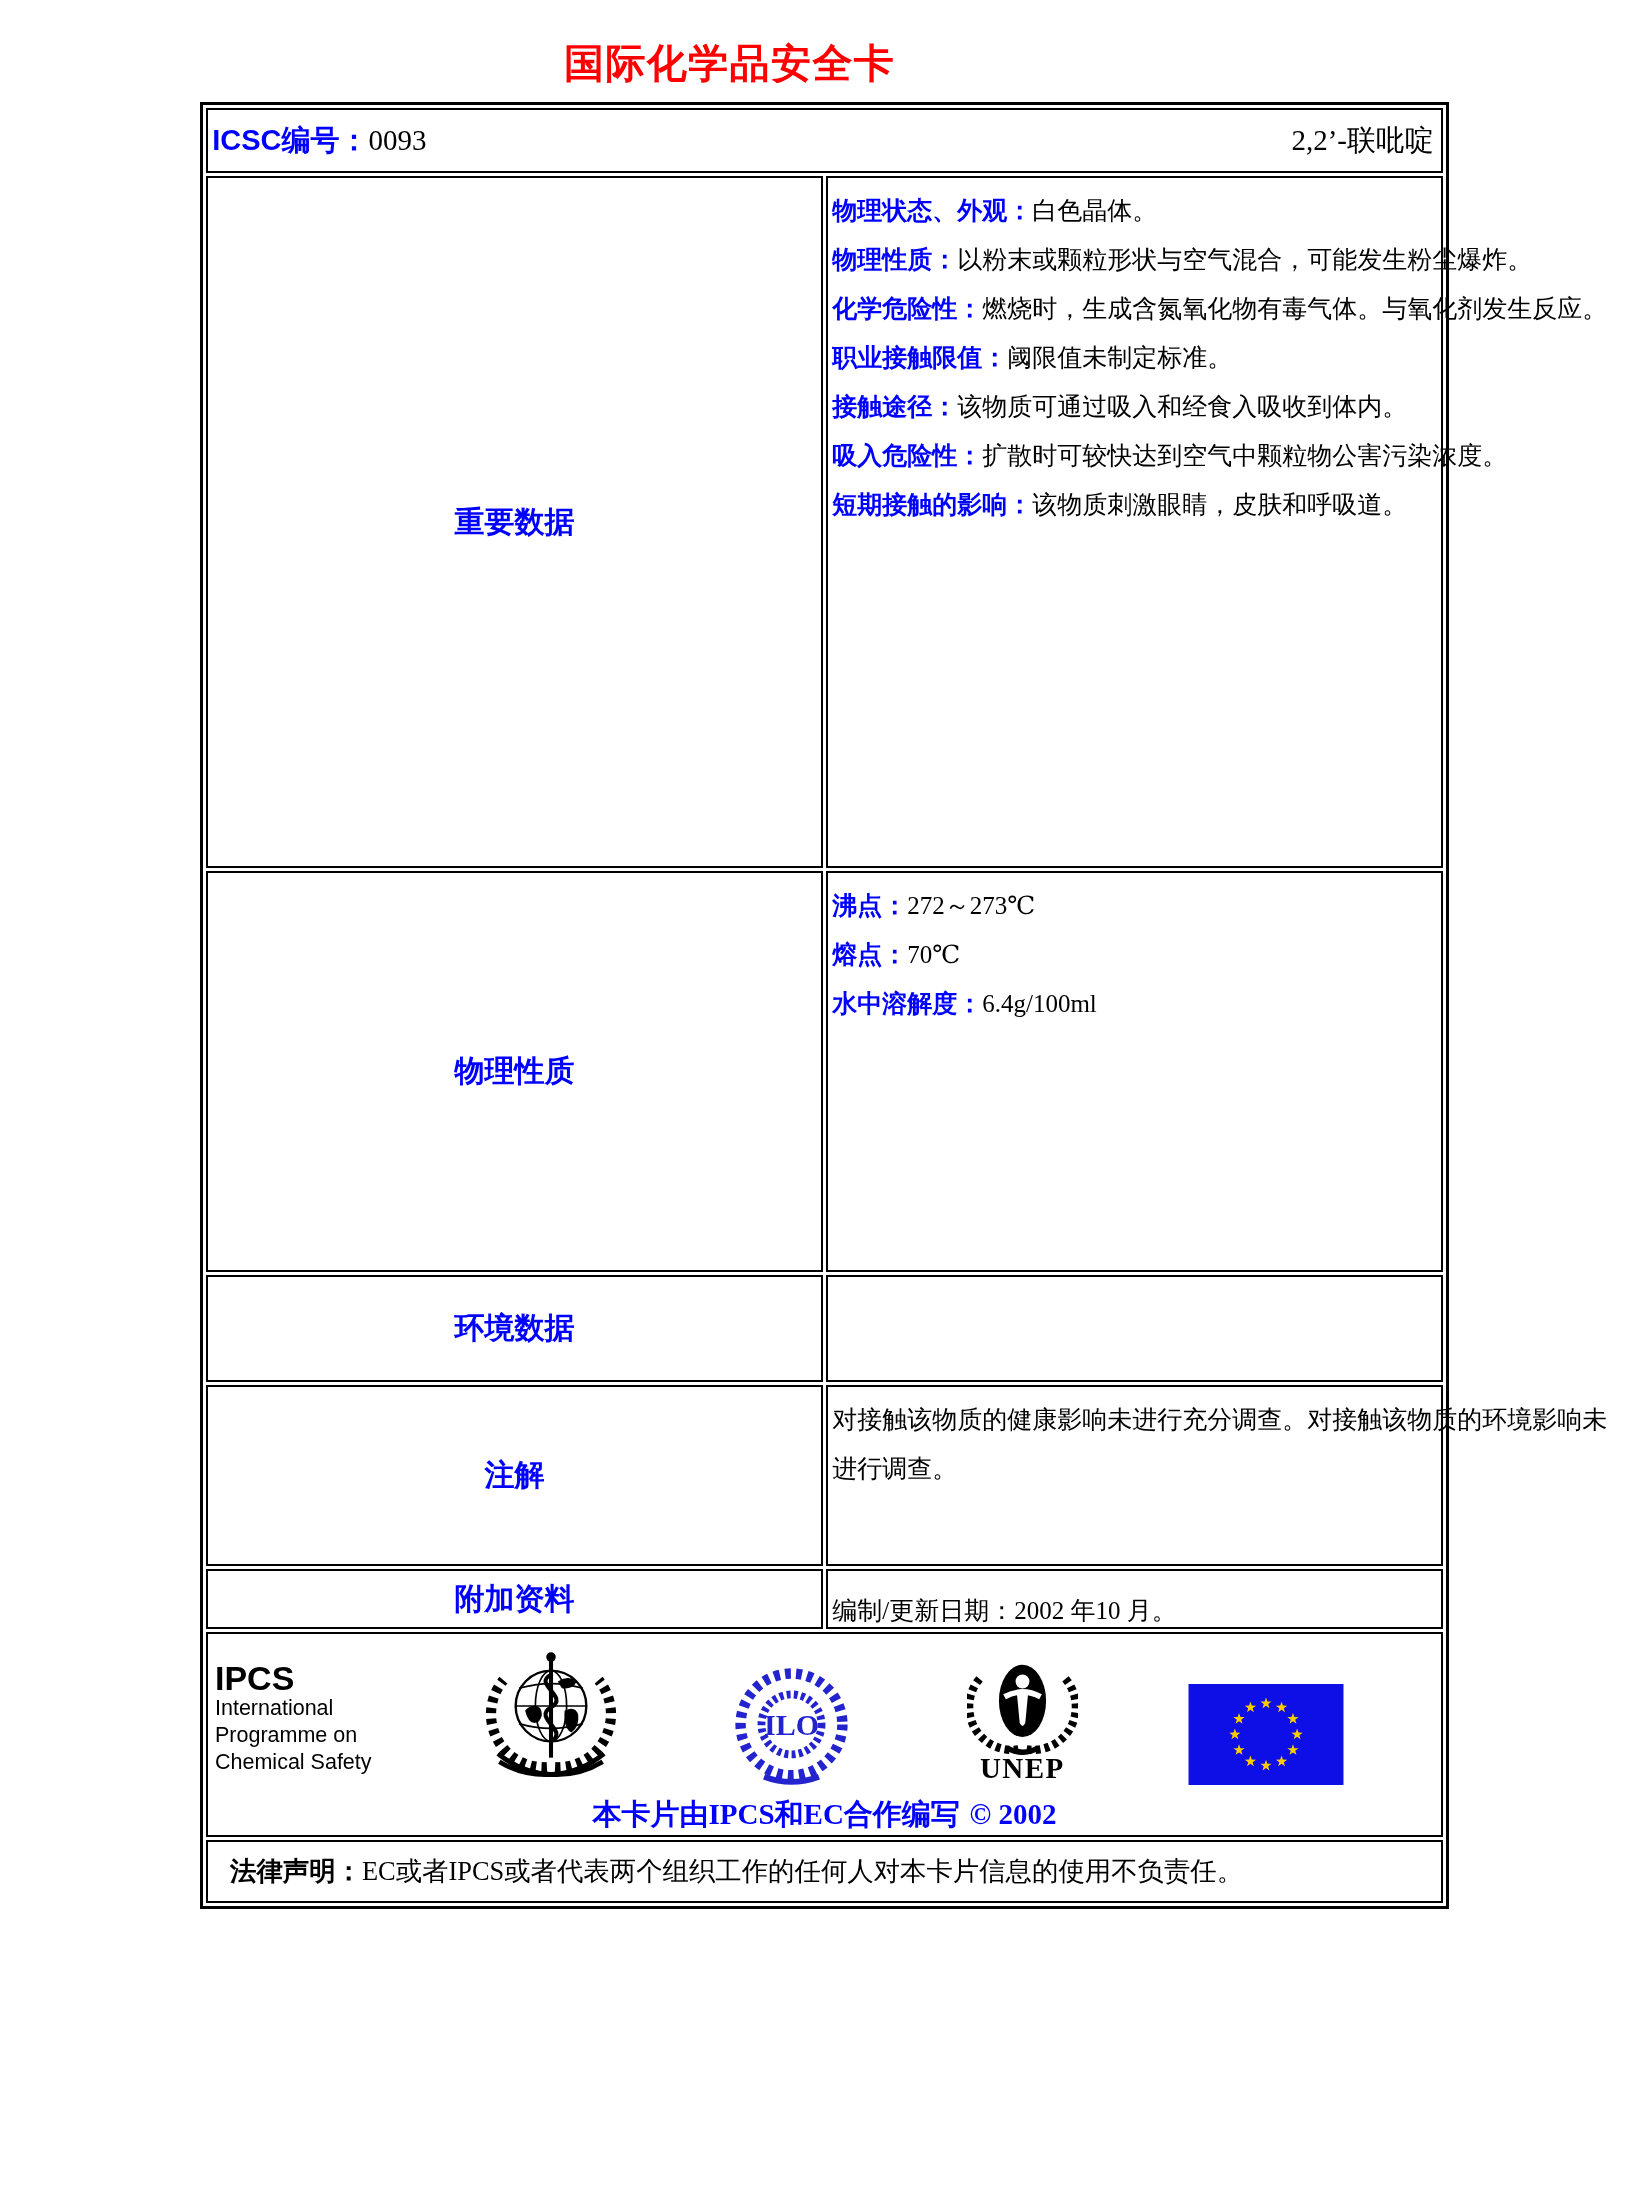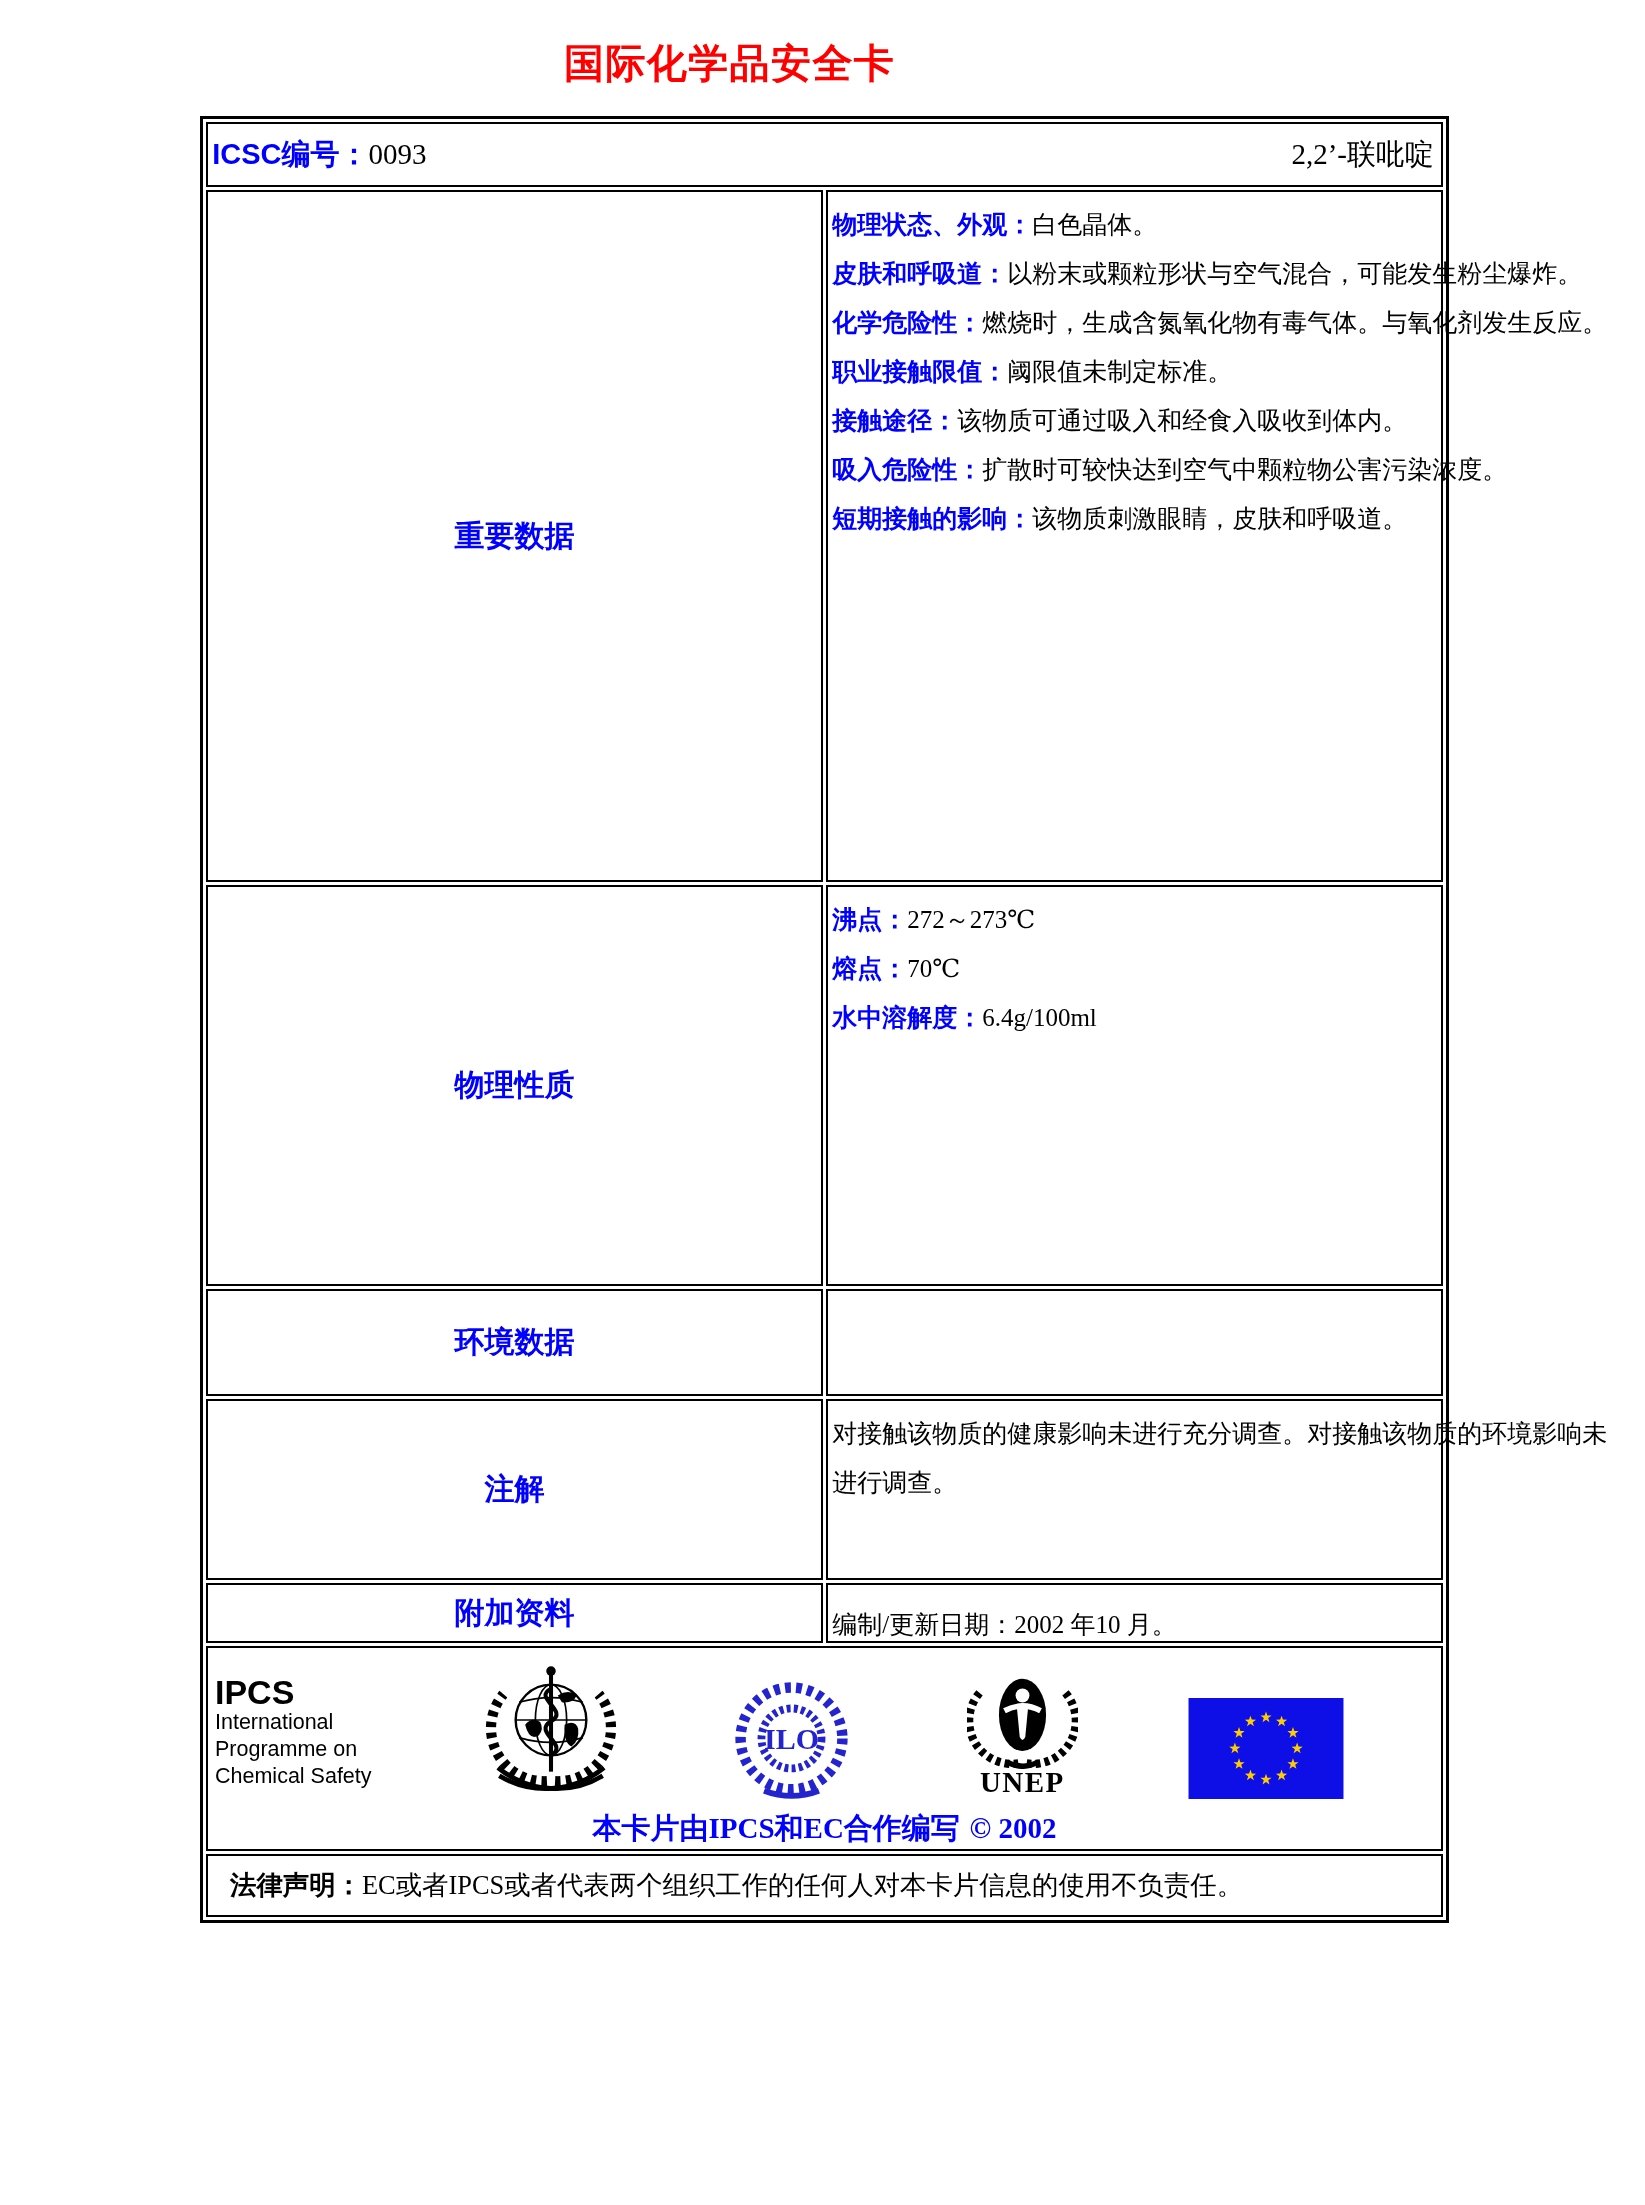--- a/index.html
+++ b/index.html
@@ -15,21 +15,21 @@
   body{
     width:1645px;height:2205px;background:#ffffff;position:relative;
     font-family:var(--serif);
   }
   .doc-title{
     position:absolute;left:564px;top:36px;
     font-family:var(--serif);font-weight:bold;
     font-size:40px;color:var(--red);letter-spacing:1.4px;white-space:nowrap;
   }
   table.card{
-    position:absolute;left:200px;top:116px;width:1249px;
+    position:absolute;left:200px;top:102px;width:1249px;
     border-collapse:separate;border-spacing:3.5px;
     border:3.5px solid #000;background:#fff;
     table-layout:fixed;
   }
   td{border:2.1px solid #000;padding:0;background:#fff;}
   td.lbl{
     width:171px;text-align:center;vertical-align:middle;
     font-family:var(--sans);font-weight:600;font-size:30px;color:var(--blue);
   }
   td.content{vertical-align:top;padding:8.3px 9.7px 0 4.2px;}
@@ -82,21 +82,21 @@
         </div>
         <div class="hdr-name">2,2’-联吡啶</div>
       </div>
     </td>
   </tr>
 
   <tr>
     <td class="lbl" style="height:688px;">重要数据</td>
     <td class="content">
       <div class="line"><span class="lab">物理状态、外观：</span><span>白色晶体。</span></div>
-      <div class="line"><span class="lab">皮肤和呼吸道：</span><span>以粉末或颗粒形状与空气混合，可能发生粉尘爆炸。</span></div>
+      <div class="line"><span class="lab">物理性质：</span><span>以粉末或颗粒形状与空气混合，可能发生粉尘爆炸。</span></div>
       <div class="line"><span class="lab">化学危险性：</span><span>燃烧时，生成含氮氧化物有毒气体。与氧化剂发生反应。</span></div>
       <div class="line"><span class="lab">职业接触限值：</span><span>阈限值未制定标准。</span></div>
       <div class="line"><span class="lab">接触途径：</span><span>该物质可通过吸入和经食入吸收到体内。</span></div>
       <div class="line"><span class="lab">吸入危险性：</span><span>扩散时可较快达到空气中颗粒物公害污染浓度。</span></div>
       <div class="line"><span class="lab">短期接触的影响：</span><span>该物质刺激眼睛，皮肤和呼吸道。</span></div>
     </td>
   </tr>
 
   <tr>
     <td class="lbl" style="height:397px;">物理性质</td>

